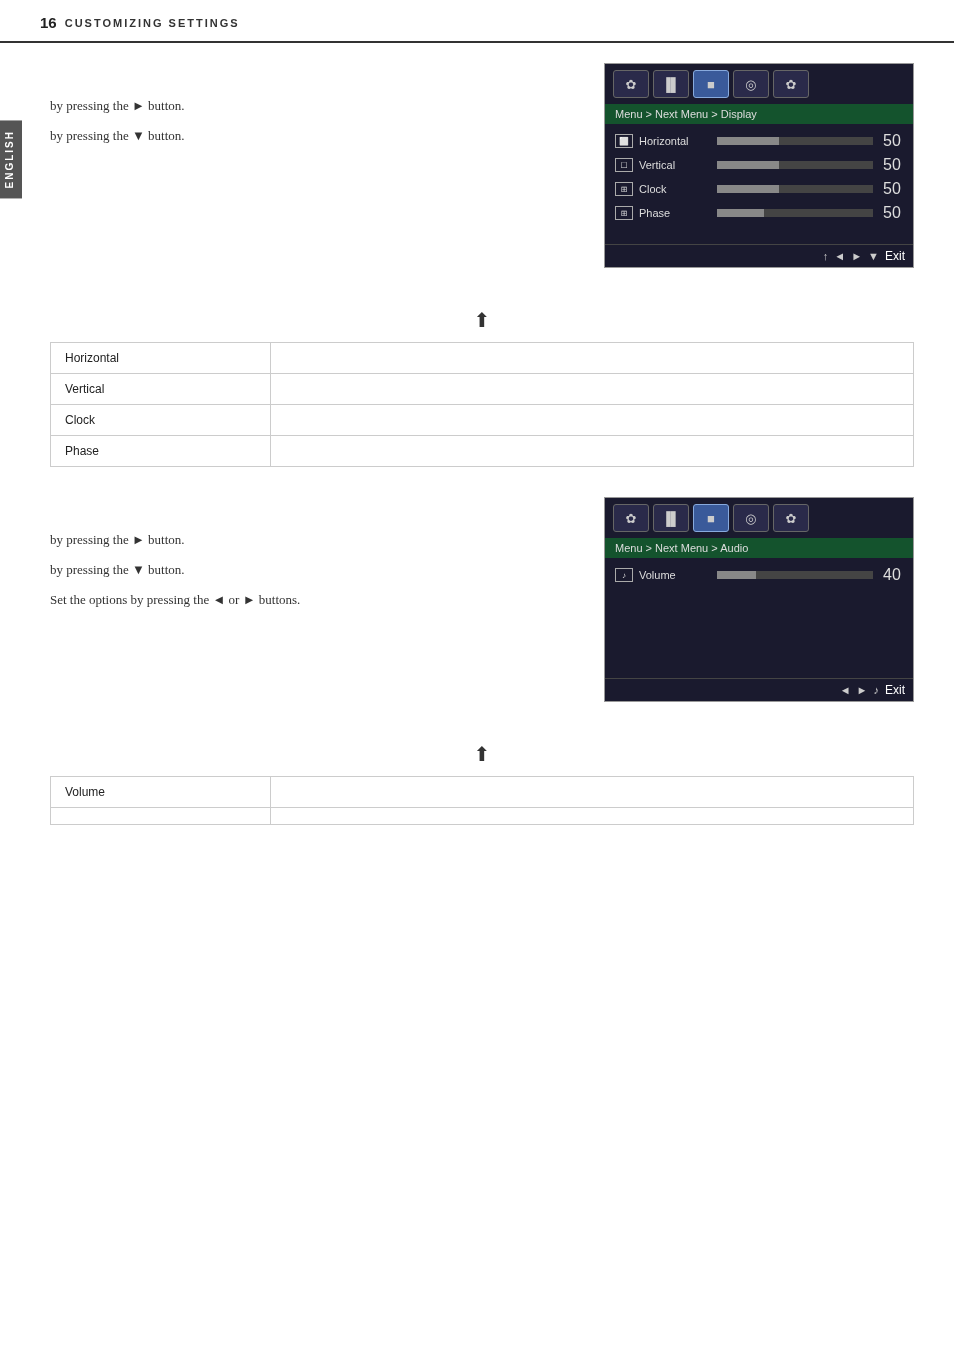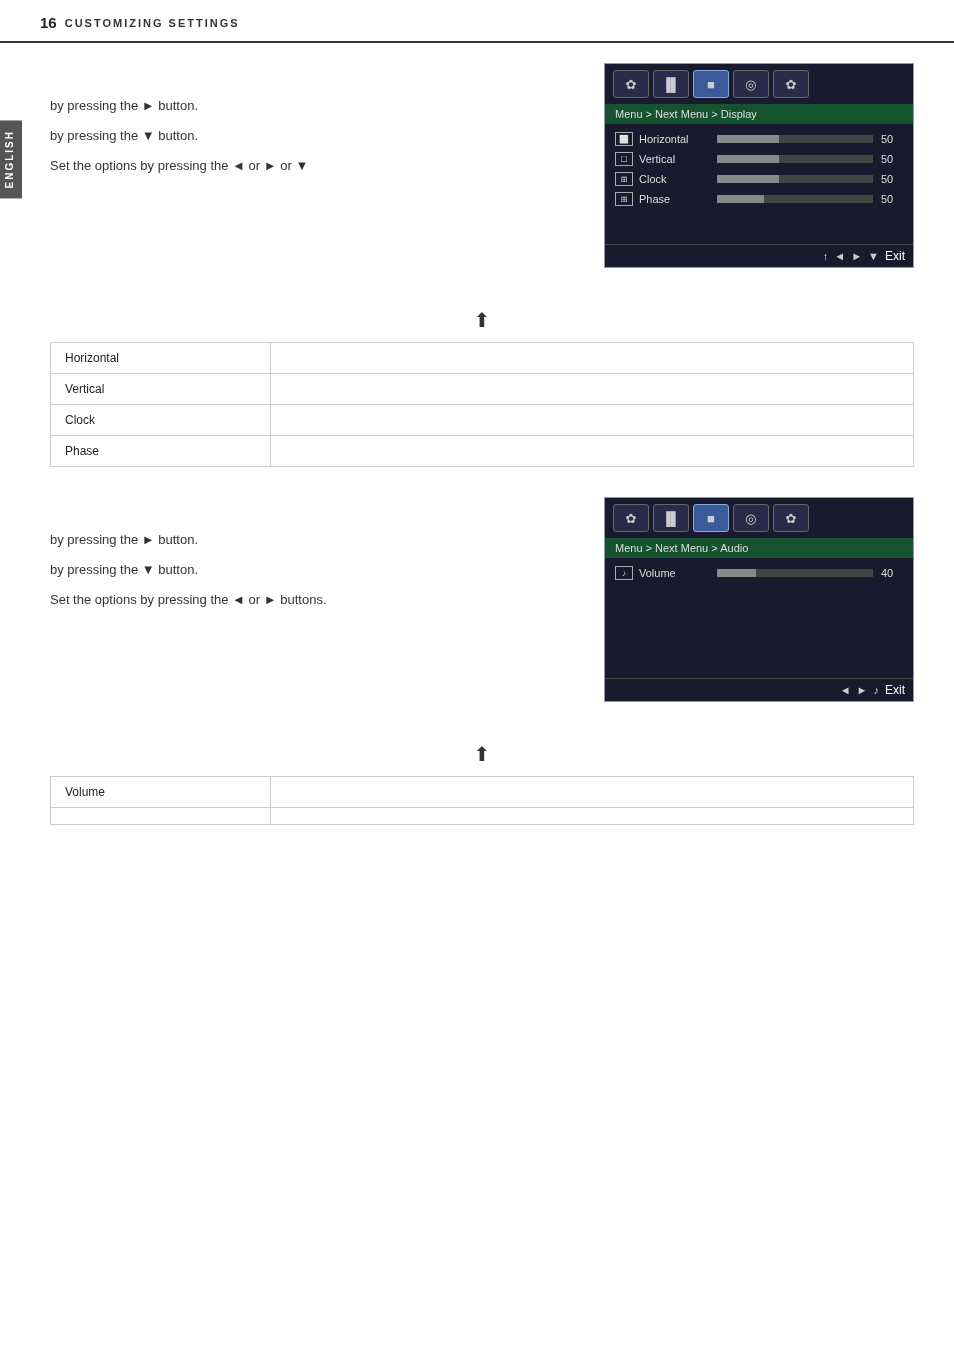--- a/index.html
+++ b/index.html
@@ -61,20 +61,21 @@
       align-items: flex-start;
     }
 
     .section-text {
       flex: 1;
       padding-top: 30px;
       padding-right: 20px;
       line-height: 2;
       font-size: 13px;
       color: #333;
+      font-family: Liberation Serif, serif;
     }
 
     .section-text p {
       margin-bottom: 4px;
     }
 
     
     .osd-panel {
       width: 310px;
       flex-shrink: 0;
@@ -158,23 +159,23 @@
       background: #666;
       position: relative;
     }
     .osd-bar-fill.partial-left {
       width: 40%;
       background: #888;
     }
 
     .osd-item-value {
       color: #ddd;
-      font-size: 11px;
+      font-size: 16px;
       width: 22px;
-      text-align: left;
+      text-align: center;
     }
 
     .osd-footer {
       background: #1a1a2e;
       border-top: 1px solid #444;
       display: flex;
       justify-content: flex-end;
       align-items: center;
       padding: 4px 8px;
       gap: 6px;
@@ -234,21 +235,20 @@
   <span class="page-title">CUSTOMIZING SETTINGS</span>
 </div>
 
 <div class="main-content">
 
   <div class="section-block">
 
     <div class="section-text">
       <p>by pressing the ► button.</p>
       <p>by pressing the ▼ button.</p>
-      <p>Set the options by pressing the ◄ or ► or ▼</p>
     </div>
 
     <div class="osd-panel">
 
       <div class="osd-icons-row">
         <div class="osd-icon">✿</div>
         <div class="osd-icon">▐▌</div>
         <div class="osd-icon active">■</div>
         <div class="osd-icon">◎</div>
         <div class="osd-icon">✿</div>

